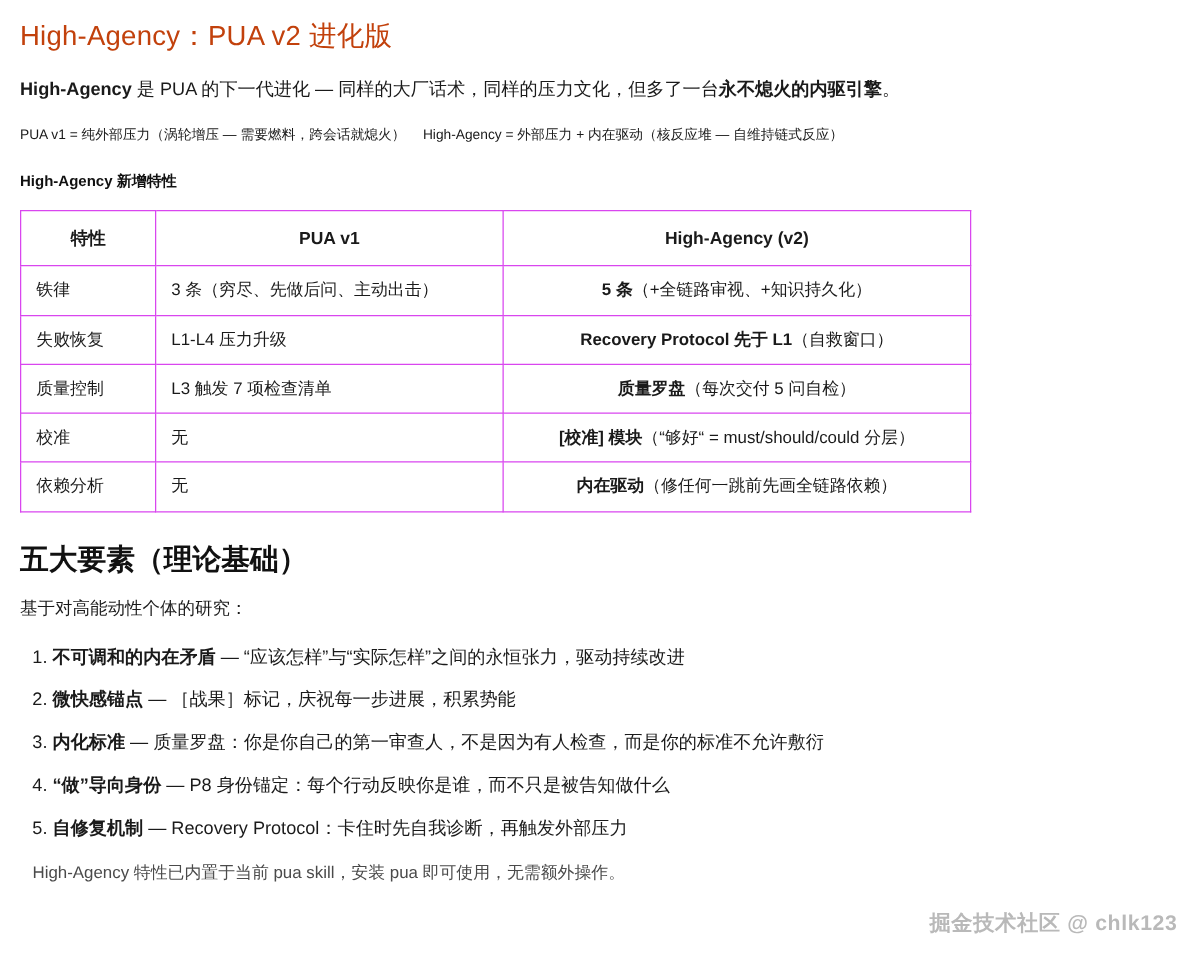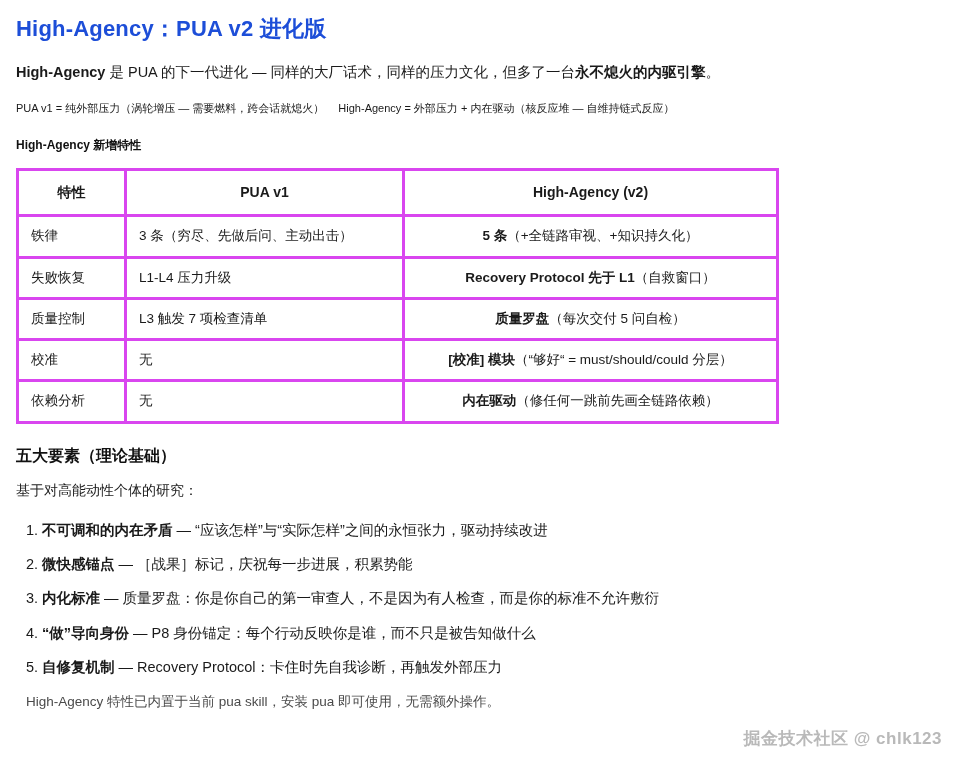--- a/index.html
+++ b/index.html
@@ -15,24 +15,24 @@
     overflow: hidden;
     position: relative;
   }
   .page {
     padding: 14px 16px 0 16px;
     box-sizing: border-box;
     width: 956px;
   }
   h1.title {
     font-size: 22px;
-    font-weight: bold;
+    font-weight: normal;
     margin: 0 0 16px 0;
     letter-spacing: 0.2px;
-    color: #1d4ed8;
+    color: #c2410c;
   }
   .intro {
     font-size: 14.5px;
     line-height: 1.7;
     margin: 0 0 14px 0;
     color: #1a1a1a;
   }
   .intro b { font-weight: bold; }
   .formula {
     font-size: 11px;
@@ -49,41 +49,41 @@
     color: #111111;
   }
   table.feature-table {
     border-collapse: collapse;
     width: 760px;
     margin: 0 0 22px 0;
     table-layout: fixed;
   }
   table.feature-table th,
   table.feature-table td {
-    border: 3px solid #d946ef;
+    border: 1px solid #d946ef;
     padding: 9px 12px;
     font-size: 13.5px;
     vertical-align: middle;
     line-height: 1.5;
   }
   table.feature-table th {
     font-weight: bold;
     text-align: center;
     font-size: 14px;
     padding: 11px 12px;
   }
   table.feature-table col.c1 { width: 108px; }
   table.feature-table col.c2 { width: 278px; }
   table.feature-table col.c3 { width: 374px; }
   table.feature-table td.col1 { text-align: left; }
   table.feature-table td.col2 { text-align: left; }
   table.feature-table td.col3 { text-align: center; }
   table.feature-table td b { font-weight: bold; }
   h2.section2 {
-    font-size: 16px;
+    font-size: 23px;
     font-weight: bold;
     margin: 0 0 12px 0;
     color: #111111;
   }
   .lead {
     font-size: 14px;
     line-height: 1.6;
     margin: 0 0 18px 0;
   }
   ol.elements {

